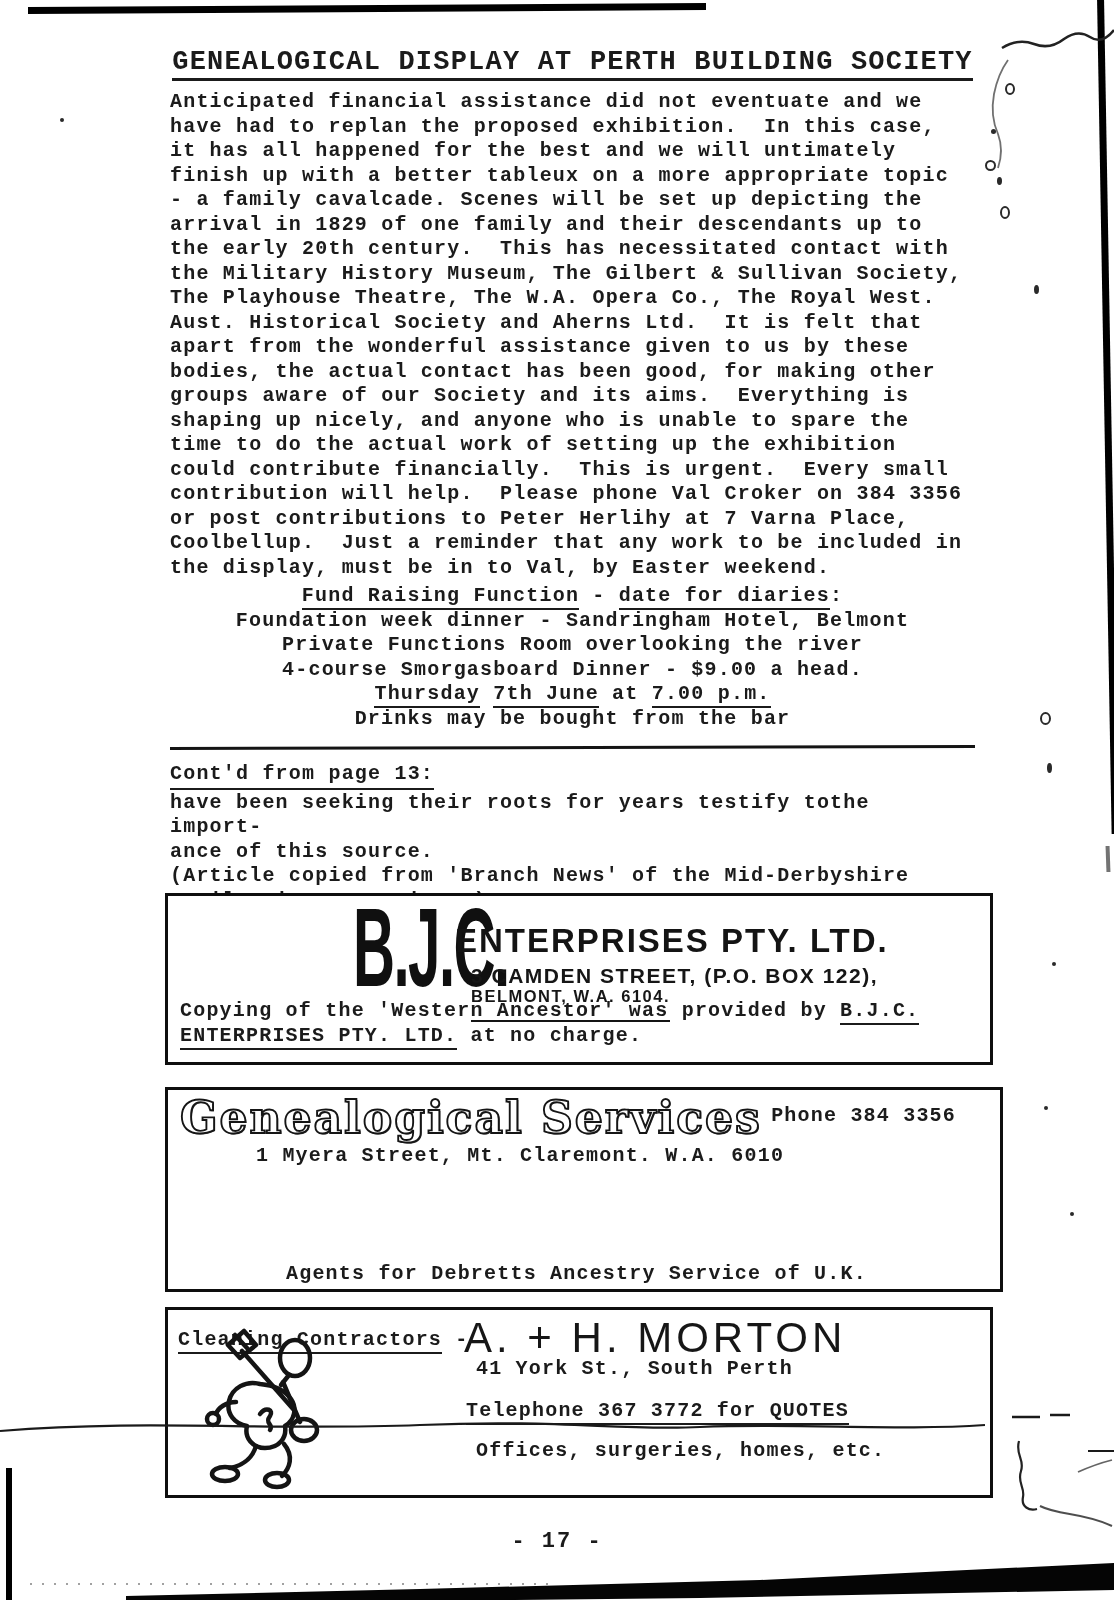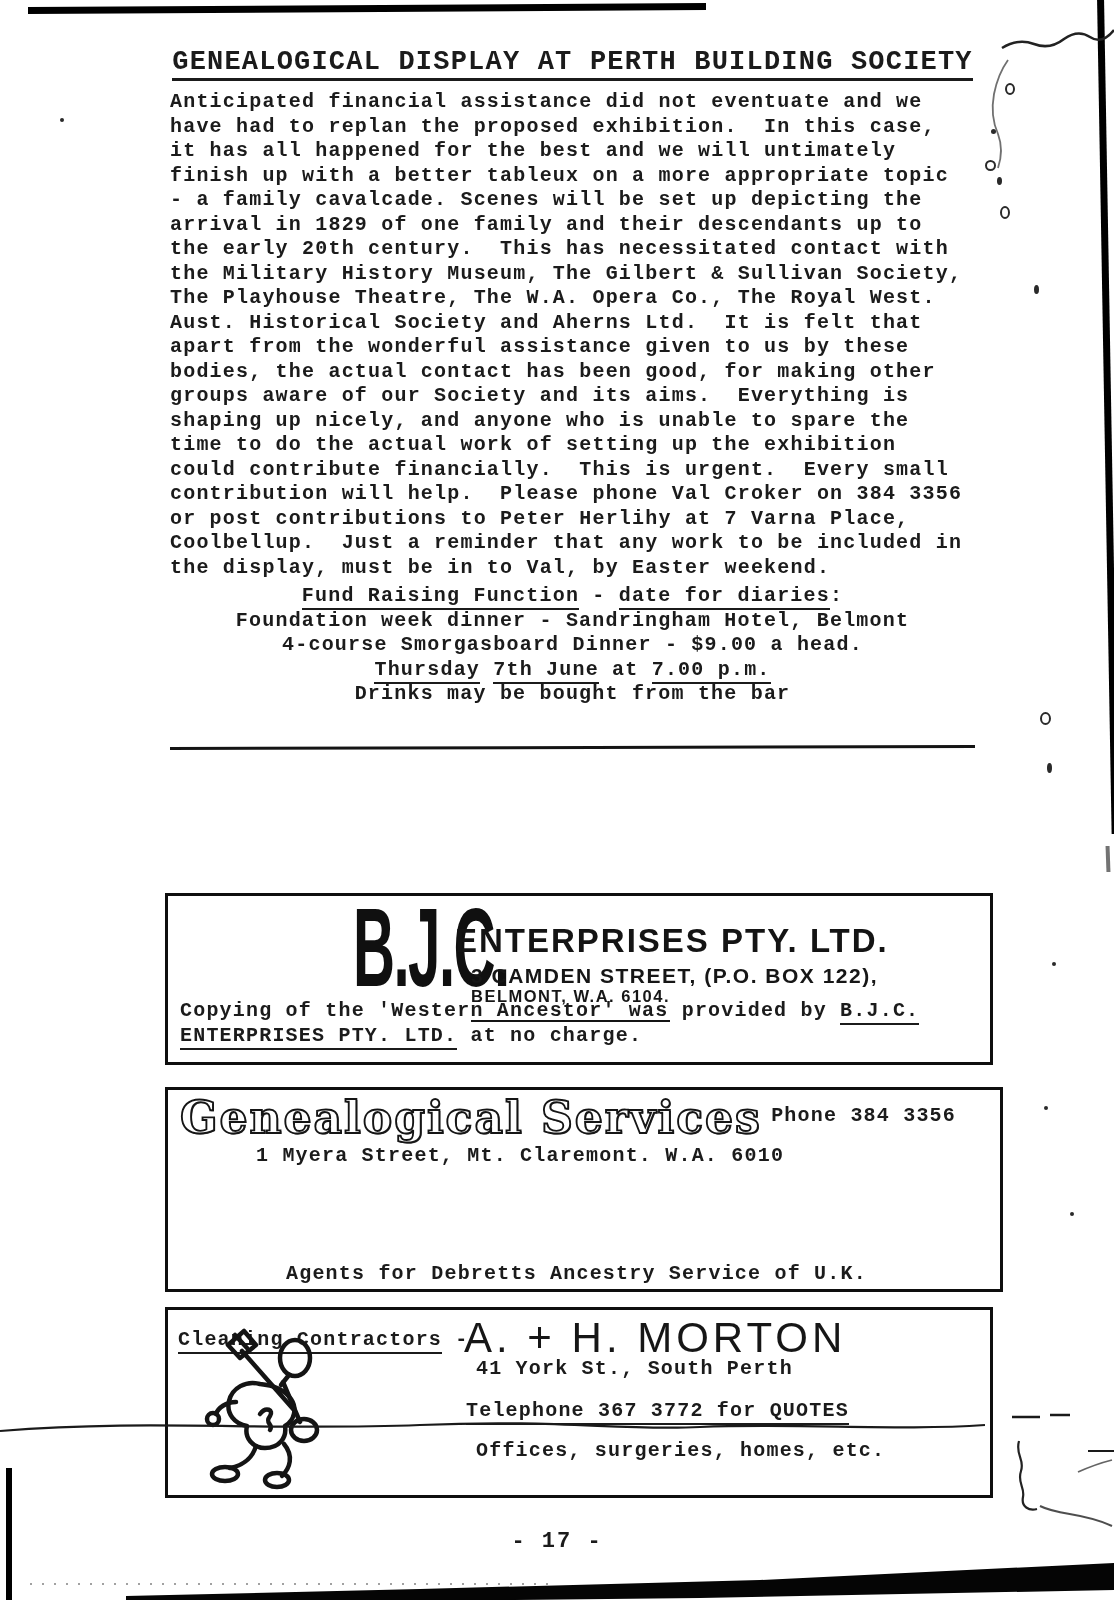--- a/index.html
+++ b/index.html
@@ -111,29 +111,37 @@
 contribution will help.  Please phone Val Croker on 384 3356
 or post contributions to Peter Herlihy at 7 Varna Place,
 Coolbellup.  Just a reminder that any work to be included in
 the display, must be in to Val, by Easter weekend.</div>
 
   <div class="col fund tw">
     <div>
       <span class="u">Fund Raising Function</span><span> - </span><span class="u">date for diaries</span><span>:</span>
     </div>
     <div>Foundation week dinner - Sandringham Hotel, Belmont</div>
+    <div>Private Functions Room overlooking the river</div>
     <div>4-course Smorgasboard Dinner - $9.00 a head.</div>
     <div>
       <span class="u">Thursday</span><span> </span><span class="u">7th June</span><span> at </span><span class="u">7.00 p.m.</span>
     </div>
     <div>Drinks may be bought from the bar</div>
   </div>
 
   <div class="col sep"></div>
 
+  <div class="col contd tw">
+    <div><span class="u contd-head">Cont'd from page 13:</span></div>
+    <div class="pre">have been seeking their roots for years testify tothe import-
+ance of this source.
+(Article copied from 'Branch News' of the Mid-Derbyshire
+Family History Society.)</div>
+  </div>
 
   <div class="adbox box-bjc">
     <div class="bjc-logo">B.J.C.</div>
     <div class="bjc-name">ENTERPRISES PTY. LTD.</div>
     <div class="bjc-a1">3 CAMDEN STREET, (P.O. BOX 122),</div>
     <div class="bjc-a2">BELMONT, W.A. 6104.</div>
     <div class="bjc-note tw">
       <span>Copying of the 'Western Ancestor' was provided by </span><span class="u">B.J.C.</span><br>
       <span class="u">ENTERPRISES PTY. LTD.</span><span> at no charge.</span>
     </div>

